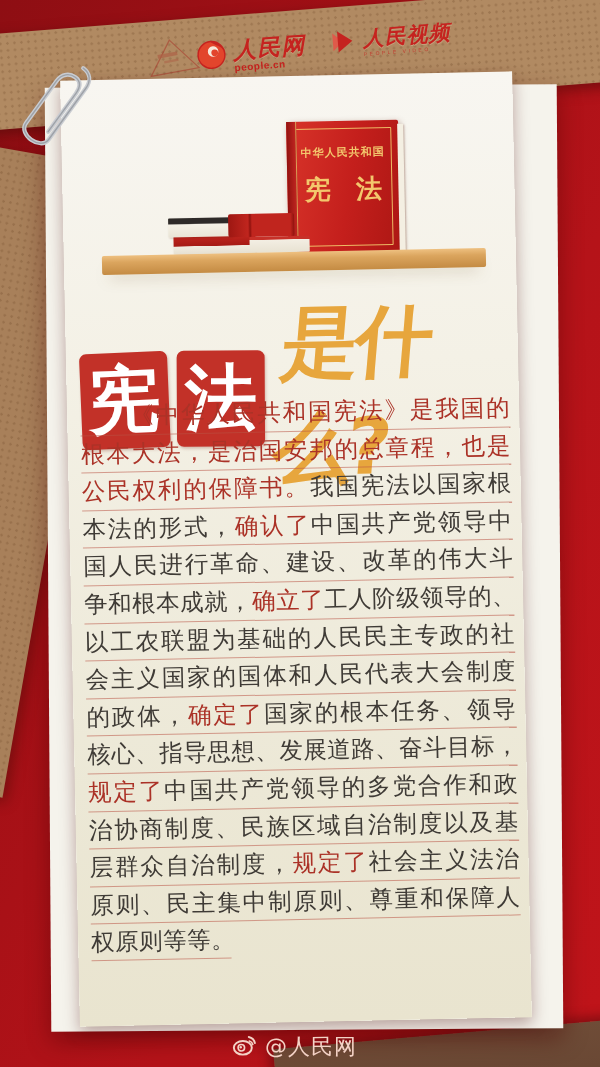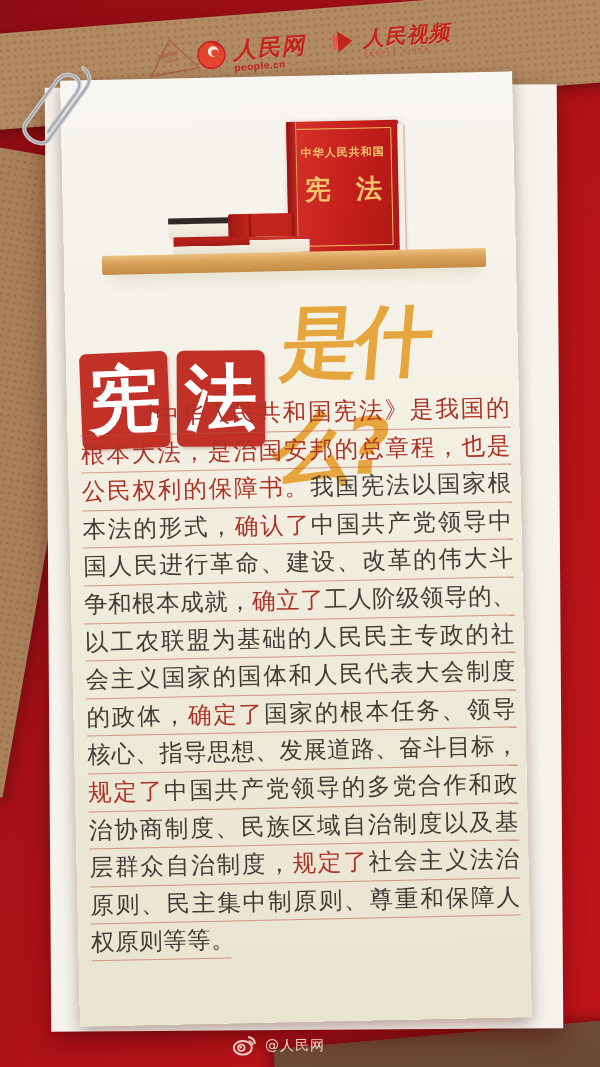--- a/index.html
+++ b/index.html
@@ -76,21 +76,21 @@
         overflow:hidden;white-space:nowrap;
         text-align:justify;text-align-last:justify;
         border-bottom:1px solid rgba(186,84,70,.55);}
   .line.indent{padding-left:50px;}
   .line.last{text-align-last:left;border-bottom:none;
         background:linear-gradient(rgba(186,84,70,.55),rgba(186,84,70,.55)) left bottom/140px 1px no-repeat;}
   .seg-red{color:#ab3227;}
   .seg-dark{color:#3f3b36;}
   
   .footer{position:absolute;left:232px;top:1031px;display:flex;align-items:center;gap:7px;
-          color:#f4d2c6;font-size:14px;letter-spacing:1px;z-index:8;
+          color:#f4d2c6;font-size:22px;letter-spacing:1px;z-index:8;
           font-family:"DejaVu Sans","Liberation Sans",sans-serif;}
 </style>
 </head>
 <body>
 
 <div class="stage">
 
   <div class="bg"></div>
   <div class="kraft kraft-mid"></div>
 

